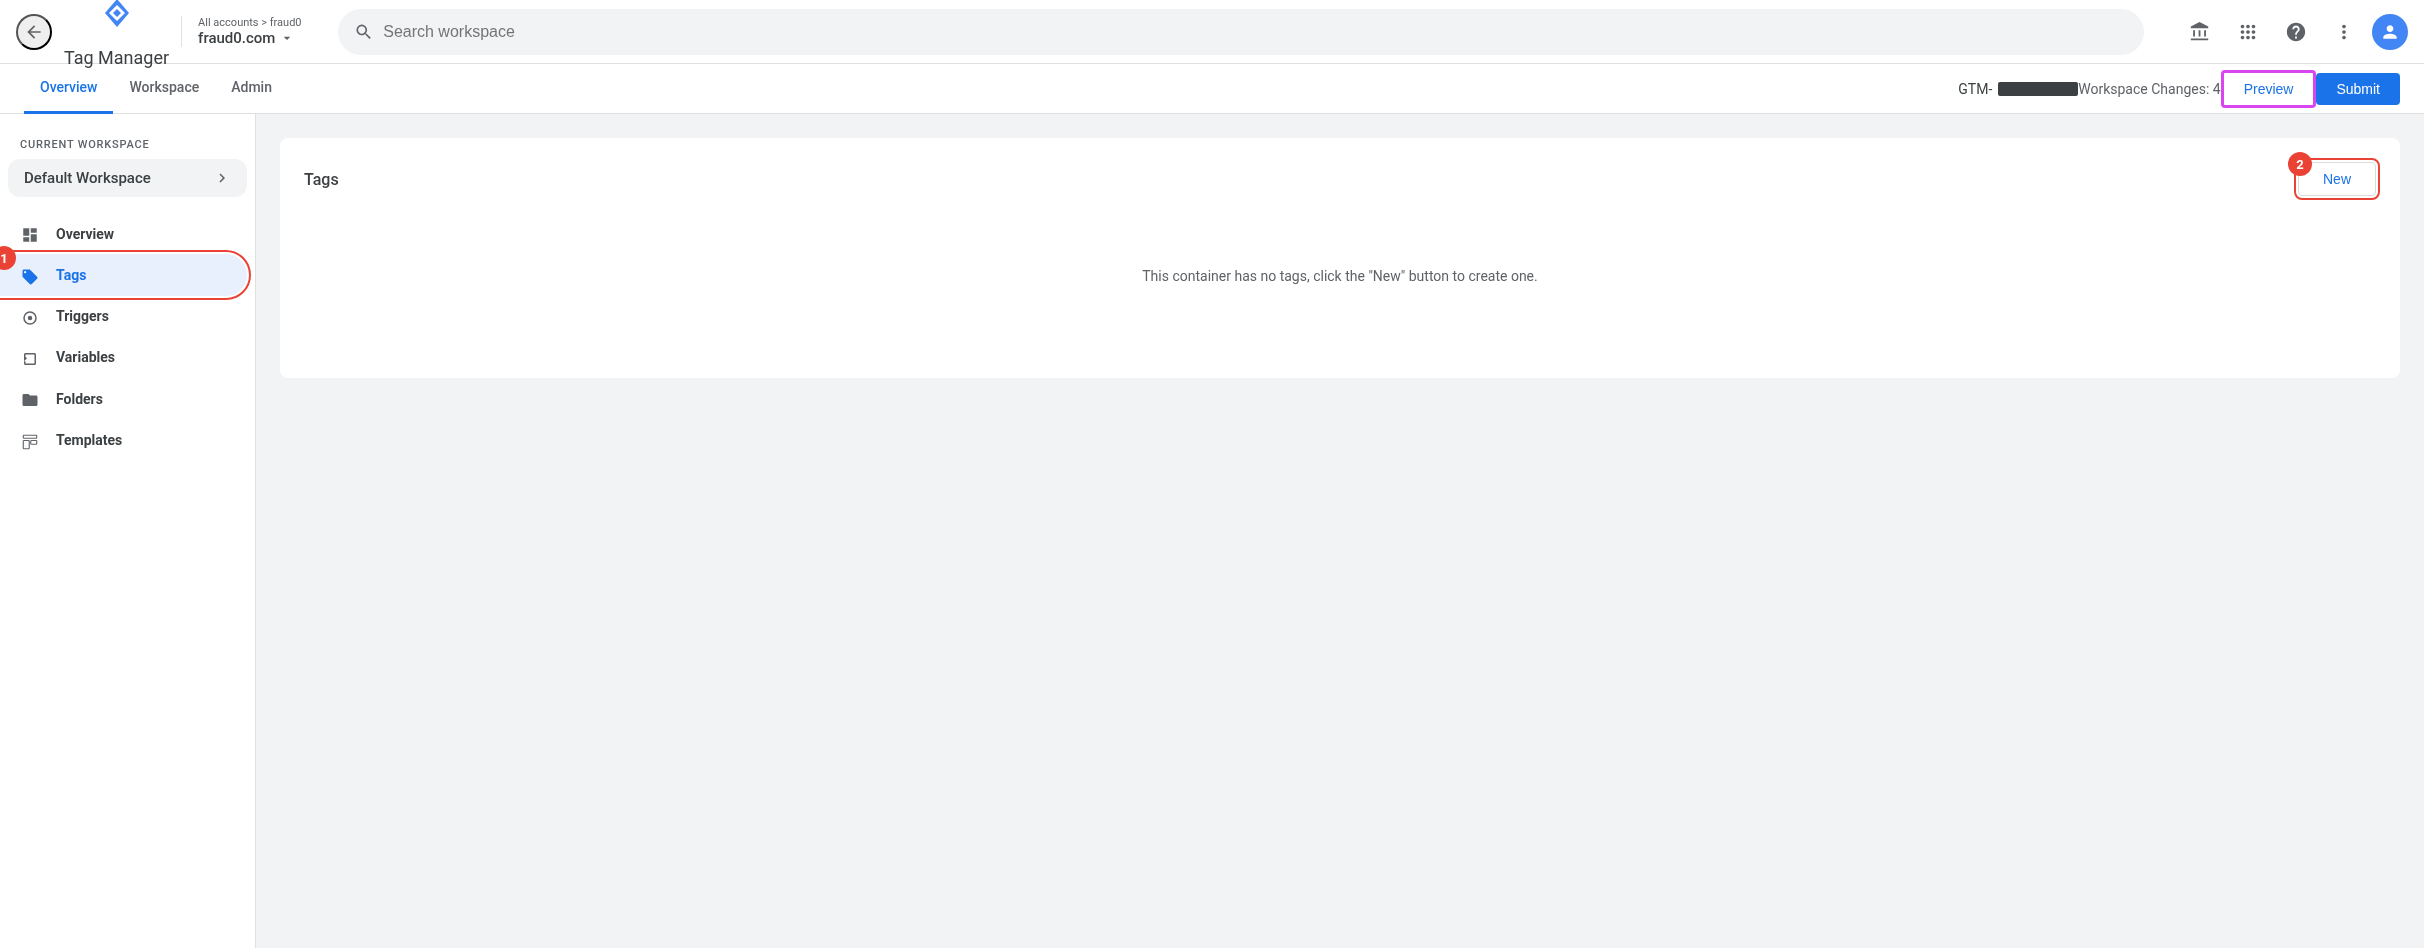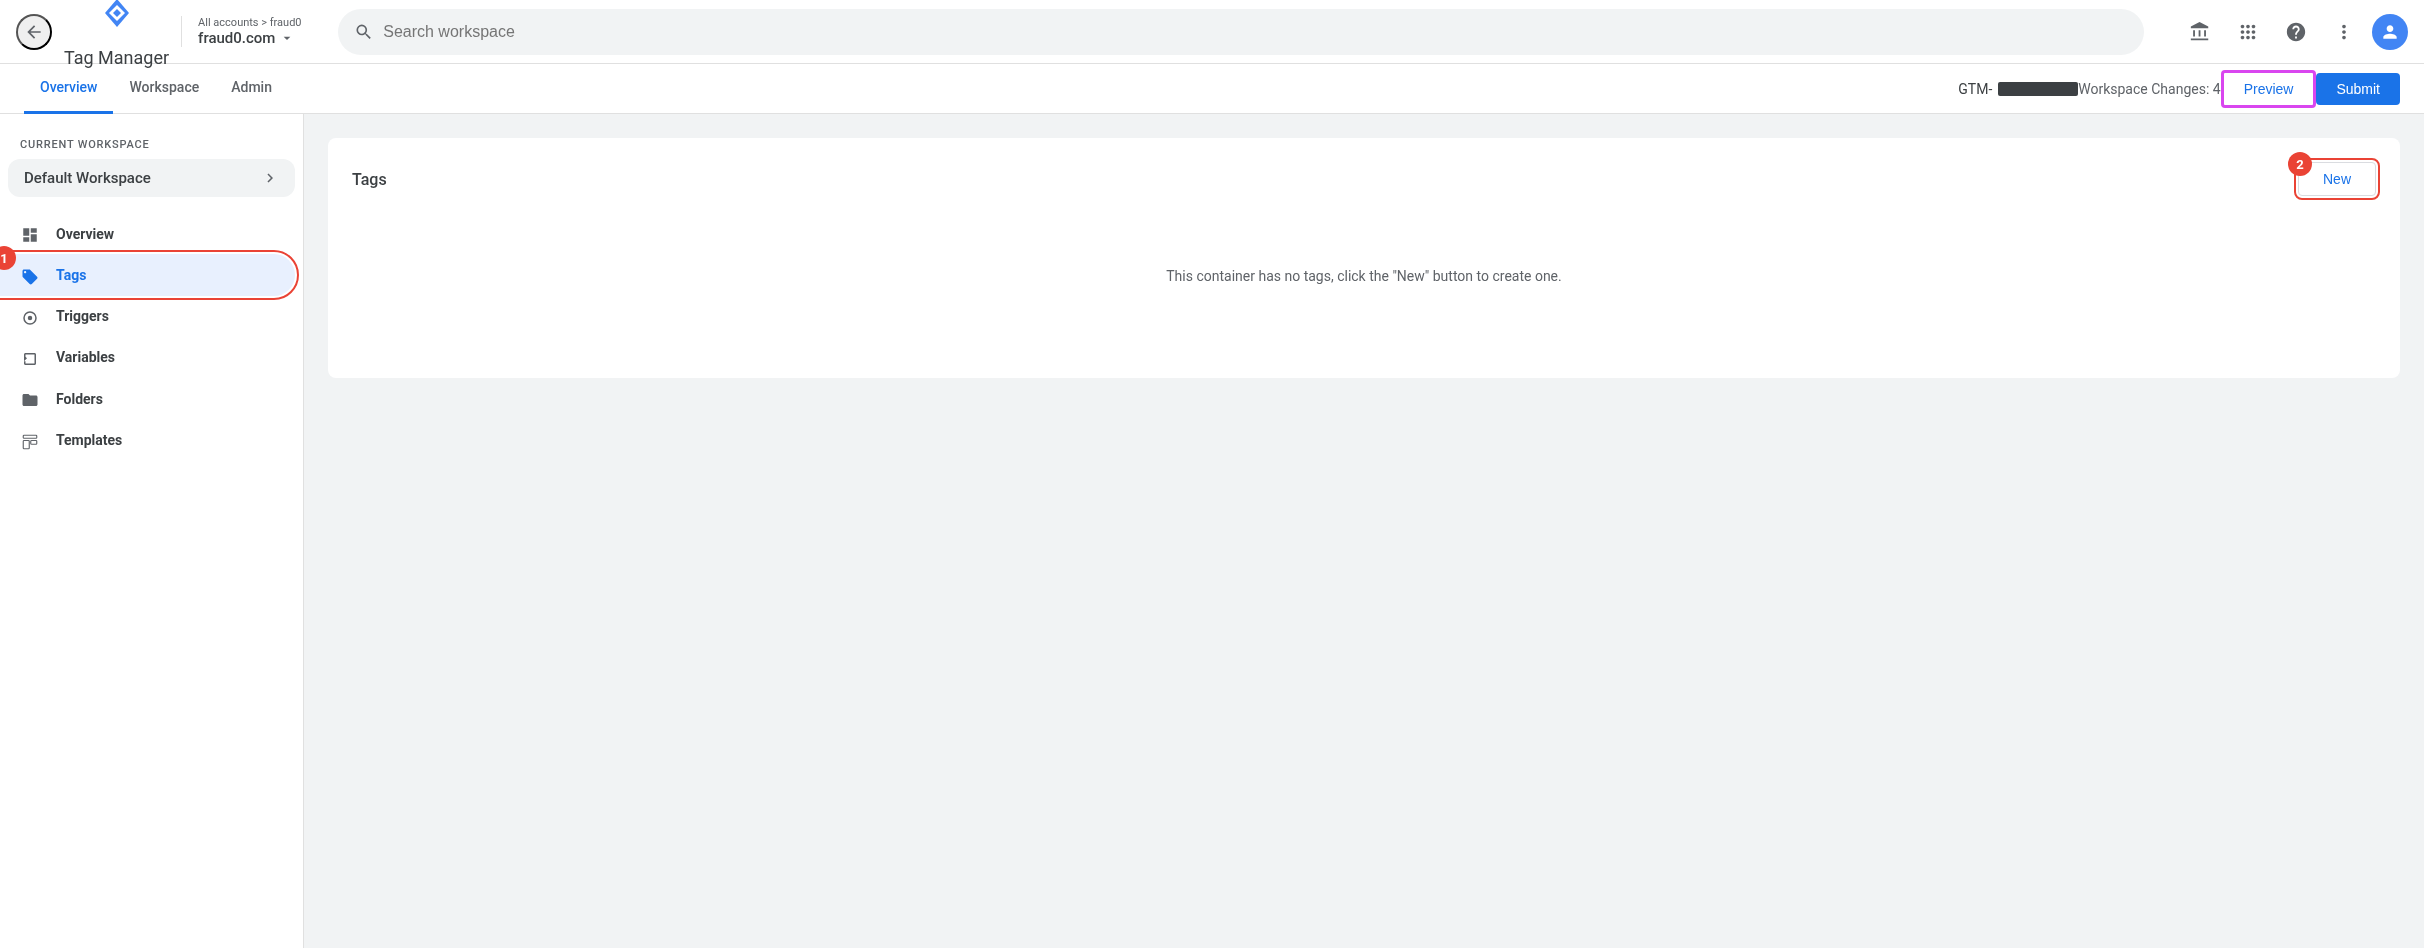--- a/index.html
+++ b/index.html
@@ -115,21 +115,21 @@
     }
 
     
     .main-layout {
       display: flex;
       height: calc(948px - 64px - 50px);
     }
 
     
     .sidebar {
-      width: 304px;
+      width: 256px;
       background: #fff;
       border-right: 1px solid #e0e0e0;
       padding: 16px 0;
       flex-shrink: 0;
     }
     .current-workspace-label {
       font-size: 11px; color: #5f6368; text-transform: uppercase;
       padding: 8px 20px 4px; font-weight: 500; letter-spacing: 0.8px;
     }
     .workspace-selector {

